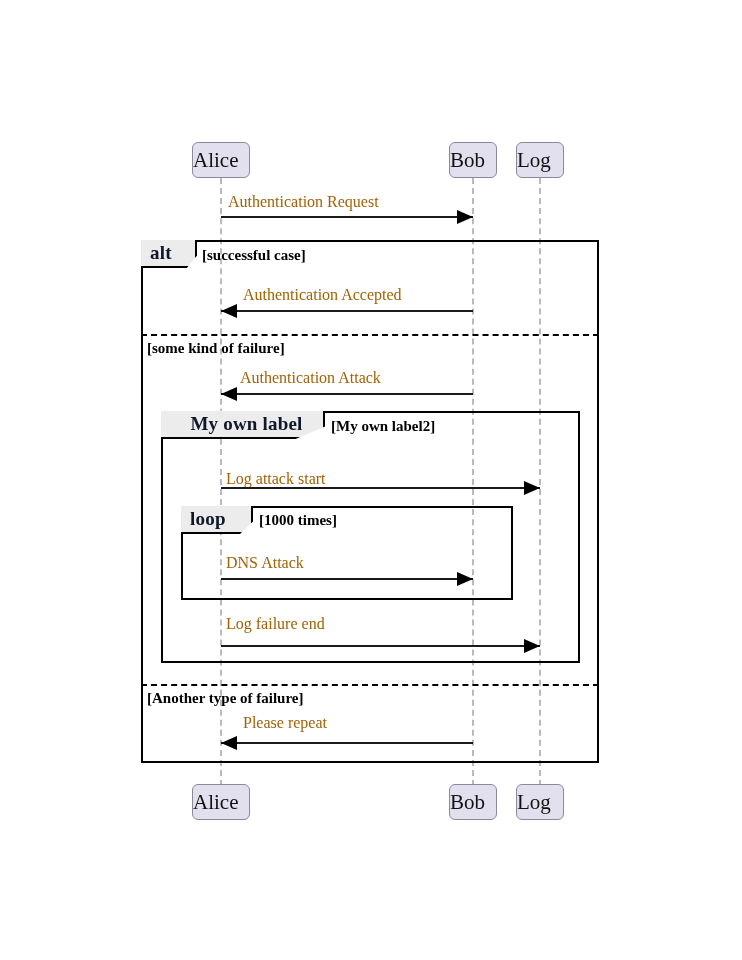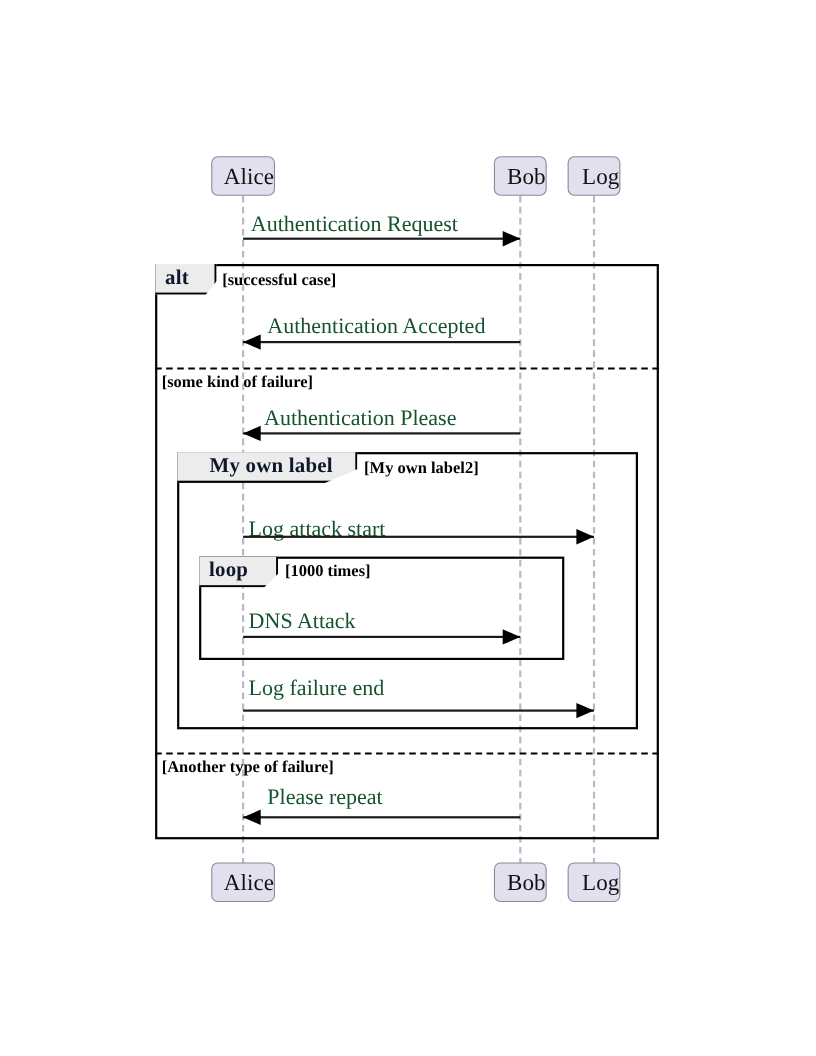--- a/index.html
+++ b/index.html
@@ -21,21 +21,21 @@
 
   
   .participant-box {
     position: absolute;
     box-sizing: border-box;
     background: #e2e0ee;
     border: 1.5px solid #8a8a99;
     border-radius: 6px;
     display: flex;
     align-items: center;
-    justify-content: flex-end;
+    justify-content: flex-start;
     font-size: 21px;
     color: #111111;
     line-height: 1;
     z-index: 5;
   }
 
   
   .lifeline {
     position: absolute;
     width: 0;
@@ -106,22 +106,22 @@
     border-bottom: 7px solid transparent;
     border-left: 16px solid #000000;
   }
   .msg-arrow.left {
     border-top: 7px solid transparent;
     border-bottom: 7px solid transparent;
     border-right: 16px solid #000000;
   }
   .msg-label {
     position: absolute;
-    font-size: 20px;
-    color: #14532d;
+    font-size: 16px;
+    color: #a16207;
     white-space: nowrap;
     z-index: 4;
     line-height: 1;
   }
 </style>
 </head>
 <body>
 
 <div id="diagram-root">
 
@@ -159,21 +159,21 @@
   </div>
   <div class="msg-line" style="left:221px; top:310px; width:252px;"></div>
   <div class="msg-arrow left" style="left:221px; top:304px;"></div>
 
   <div class="frag-divider" style="left:141px; top:334px; width:458px;"></div>
   <div class="frag-guard" style="left:147px; top:340px;">
     <span>[some kind of failure]</span>
   </div>
 
   <div class="msg-label" style="left:240px; top:370px;">
-    <span>Authentication Please</span>
+    <span>Authentication Attack</span>
   </div>
   <div class="msg-line" style="left:221px; top:393px; width:252px;"></div>
   <div class="msg-arrow left" style="left:221px; top:387px;"></div>
 
   <div class="fragment inner" style="left:161px; top:411px; width:419px; height:252px;"></div>
 
   <div class="frag-tab" style="left:161px; top:411px; width:164px; height:28px;justify-content:center;">
     <span>My own label</span>
   </div>
   <div class="frag-guard" style="left:331px; top:418px;">

